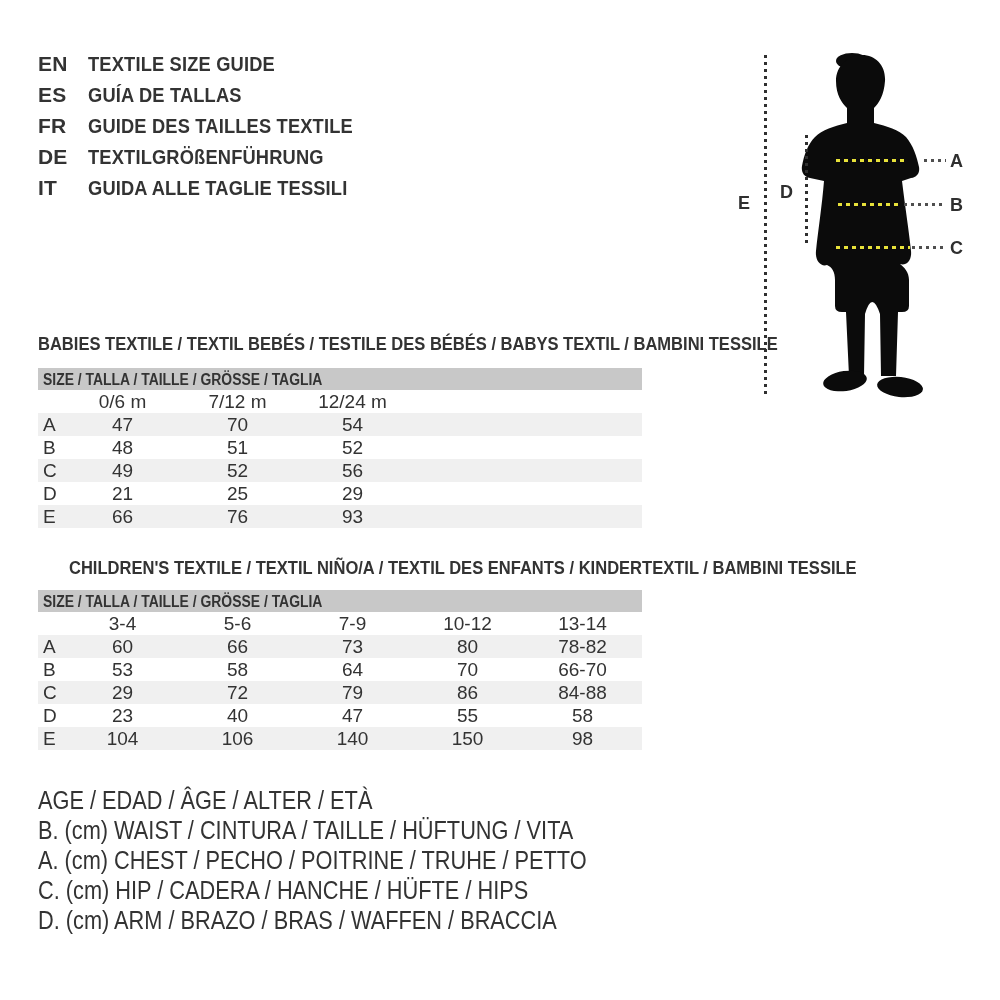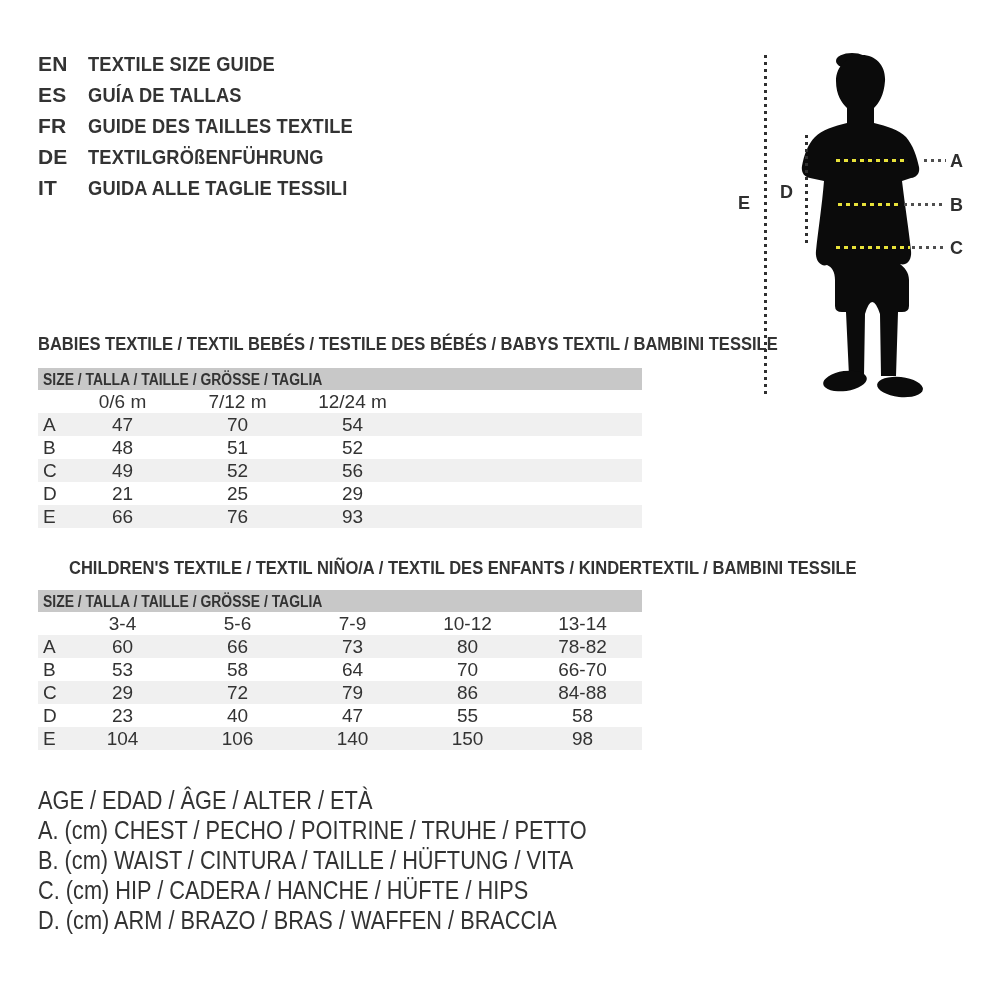--- a/index.html
+++ b/index.html
@@ -226,19 +226,19 @@
       <span class="cell">104</span>
       <span class="cell">106</span>
       <span class="cell">140</span>
       <span class="cell">150</span>
       <span class="cell">98</span>
     </div>
   </div>
 
   <div class="legend">
     <div class="legend-line"><span class="cond">AGE / EDAD / ÂGE / ALTER / ETÀ</span></div>
+    <div class="legend-line"><span class="cond">B. (cm) WAIST / CINTURA / TAILLE / HÜFTUNG / VITA</span></div>
     <div class="legend-line"><span class="cond">A. (cm) CHEST / PECHO / POITRINE / TRUHE / PETTO</span></div>
-    <div class="legend-line"><span class="cond">B. (cm) WAIST / CINTURA / TAILLE / HÜFTUNG / VITA</span></div>
     <div class="legend-line"><span class="cond">C. (cm) HIP / CADERA / HANCHE / HÜFTE / HIPS</span></div>
     <div class="legend-line"><span class="cond">D. (cm) ARM / BRAZO / BRAS / WAFFEN / BRACCIA</span></div>
   </div>
 
 </div>
 
 </body></html>

